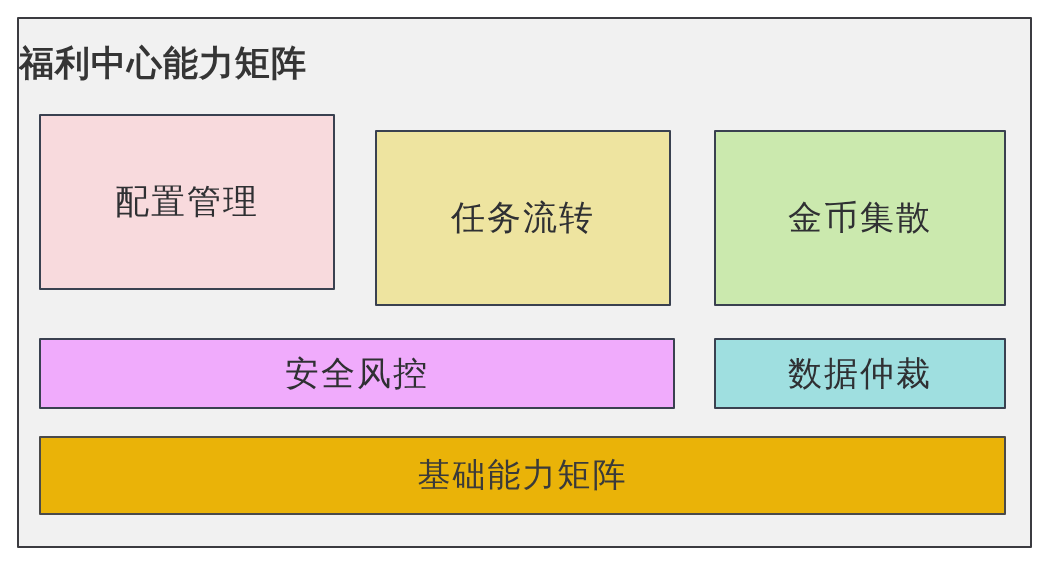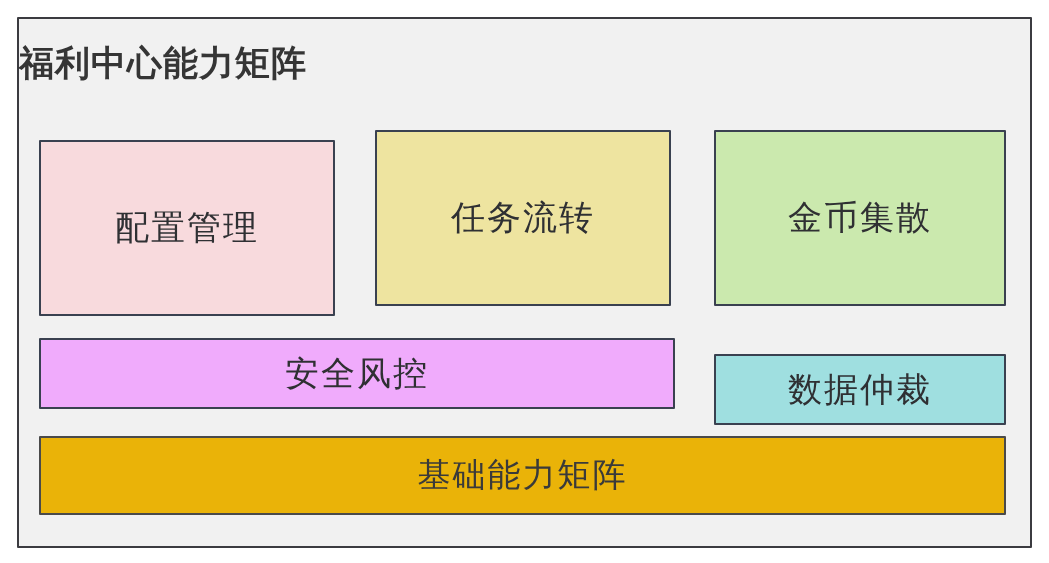--- a/index.html
+++ b/index.html
@@ -65,21 +65,21 @@
     font-weight: normal;
     color: #2f3033;
     letter-spacing: 2px;
     line-height: 1.1;
     white-space: nowrap;
   }
 
   
   .box-config {
     left: 20px;
-    top: 121px;
+    top: 95px;
     width: 296px;
     height: 176px;
     background: #f8dadd;
   }
   .box-task {
     left: 356px;
     top: 111px;
     width: 296px;
     height: 176px;
     background: #eee4a0;
@@ -95,21 +95,21 @@
   
   .box-risk {
     left: 20px;
     top: 319px;
     width: 636px;
     height: 71px;
     background: #f0abfc;
   }
   .box-arbitration {
     left: 695px;
-    top: 335px;
+    top: 319px;
     width: 292px;
     height: 71px;
     background: #9fdfe0;
   }
 
   
   .box-foundation {
     left: 20px;
     top: 417px;
     width: 967px;

